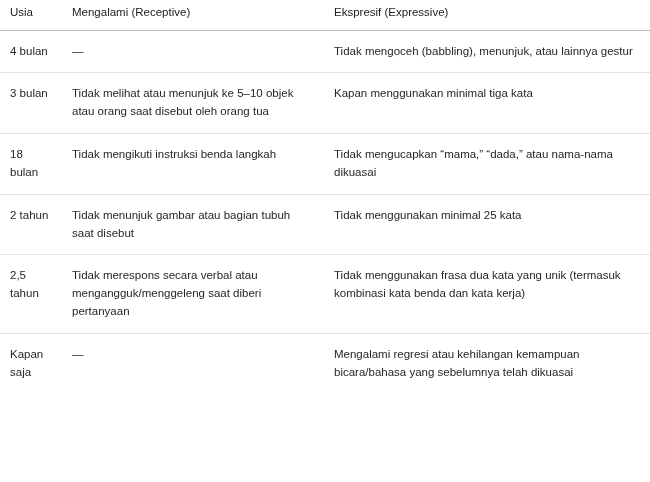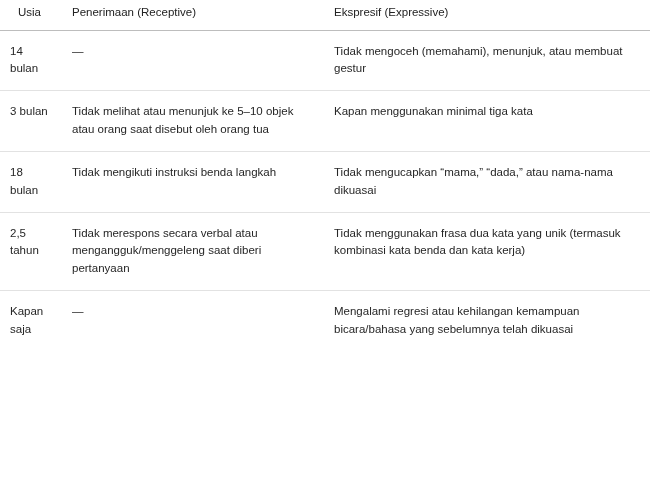--- a/index.html
+++ b/index.html
@@ -32,21 +32,21 @@
   table.milestone-table thead th {
     text-align: left;
     font-weight: normal;
     color: #222222;
     font-size: 11.5px;
     padding: 4px 10px 9px 10px;
     border-bottom: 1px solid #bdbdbd;
     vertical-align: top;
     line-height: 1.45;
   }
-  table.milestone-table thead th.age-h { padding-left: 18px; }
+  table.milestone-table thead th.age-h { padding-left: 10px; }
 
   table.milestone-table tbody td {
     vertical-align: top;
     padding: 12px 10px 12px 10px;
     border-bottom: 1px solid #e2e2e2;
     line-height: 1.55;
     color: #262626;
     font-size: 11.5px;
   }
   table.milestone-table tbody tr:last-child td {
@@ -65,39 +65,44 @@
 <div class="table-wrap">
   <table class="milestone-table">
     <colgroup>
       <col class="c-age">
       <col class="c-rec">
       <col class="c-exp">
     </colgroup>
     <thead>
       <tr>
         <th class="age-h">Usia</th>
-        <th>Penerimaan (Receptive)</th>
+        <th>Mengalami (Receptive)</th>
         <th>Ekspresif (Expressive)</th>
       </tr>
     </thead>
     <tbody>
       <tr>
-        <td class="age-cell">14 bulan</td>
+        <td class="age-cell">4 bulan</td>
         <td class="dash-cell">—</td>
-        <td>Tidak mengoceh (memahami), menunjuk, atau membuat gestur</td>
+        <td>Tidak mengoceh (babbling), menunjuk, atau lainnya gestur</td>
       </tr>
       <tr>
         <td class="age-cell">3 bulan</td>
         <td>Tidak melihat atau menunjuk ke 5–10 objek atau orang saat disebut oleh orang tua</td>
         <td>Kapan menggunakan minimal tiga kata</td>
       </tr>
       <tr>
         <td class="age-cell">18 bulan</td>
         <td>Tidak mengikuti instruksi benda langkah</td>
         <td>Tidak mengucapkan “mama,” “dada,” atau nama-nama dikuasai</td>
+      </tr>
+      <tr>
+        <td class="age-cell">2 tahun</td>
+        <td>Tidak menunjuk gambar atau bagian tubuh saat disebut</td>
+        <td>Tidak menggunakan minimal 25 kata</td>
       </tr>
       <tr>
         <td class="age-cell">2,5 tahun</td>
         <td>Tidak merespons secara verbal atau mengangguk/menggeleng saat diberi pertanyaan</td>
         <td>Tidak menggunakan frasa dua kata yang unik (termasuk kombinasi kata benda dan kata kerja)</td>
       </tr>
       <tr>
         <td class="age-cell">Kapan saja</td>
         <td class="dash-cell">—</td>
         <td>Mengalami regresi atau kehilangan kemampuan bicara/bahasa yang sebelumnya telah dikuasai</td>

